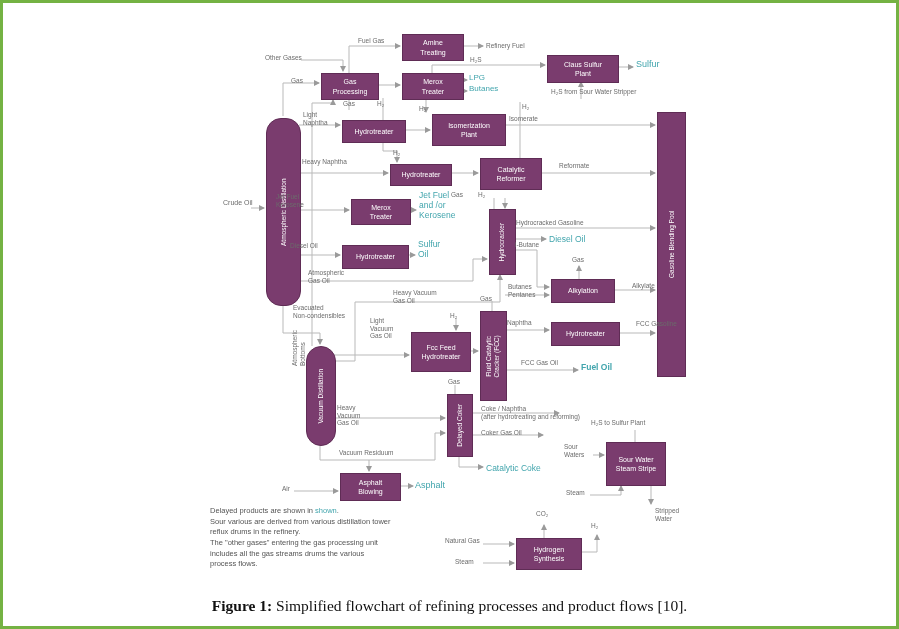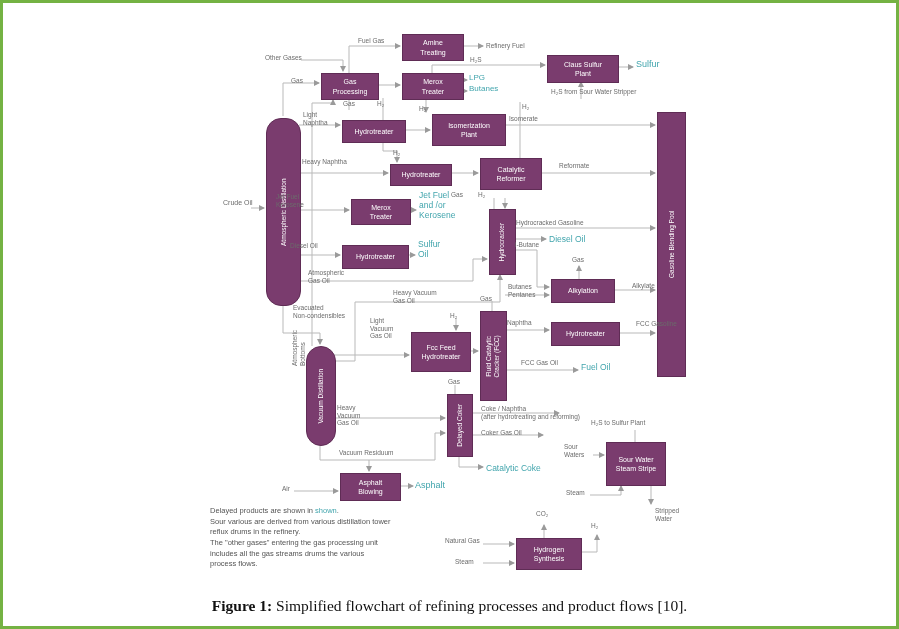--- a/index.html
+++ b/index.html
@@ -402,21 +402,21 @@
       <div>and /or</div>
       <div>Kerosene</div>
     </div>
     <div class="lbl teal" style="left: 415px; top: 236px; font-size: 8.5px;">
       <div>Sulfur</div>
       <div>Oil</div>
     </div>
     <div class="lbl teal" style="left: 546px; top: 231px; font-size: 8.5px;">
       <div>Diesel Oil</div>
     </div>
-    <div class="lbl teal" style="left: 578px; top: 359px; font-size: 8.5px;">
+    <div class="lbl teal" style="left: 578px; top: 359px; font-size: 8.5px; font-weight: bold;">
       <div>Fuel Oil</div>
     </div>
     <div class="lbl teal" style="left: 483px; top: 460px; font-size: 8.5px;">
       <div>Catalytic Coke</div>
     </div>
     <div class="lbl teal" style="left: 412px; top: 477px; font-size: 9px;">
       <div>Asphalt</div>
     </div>
   </div>
 

